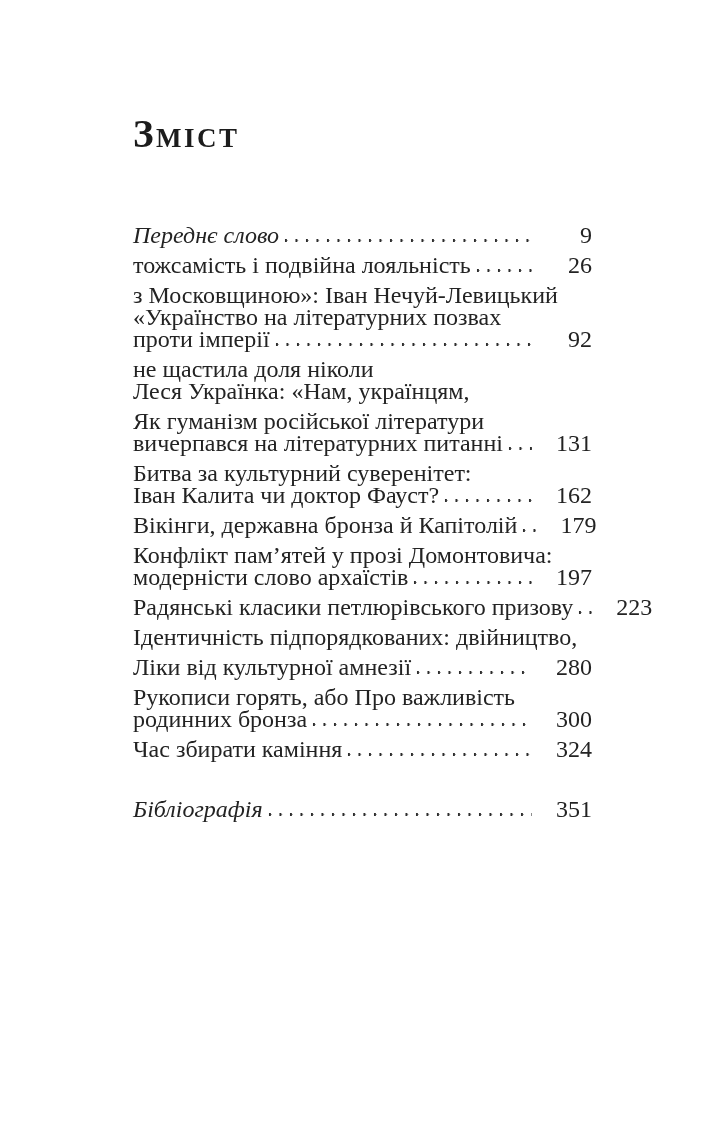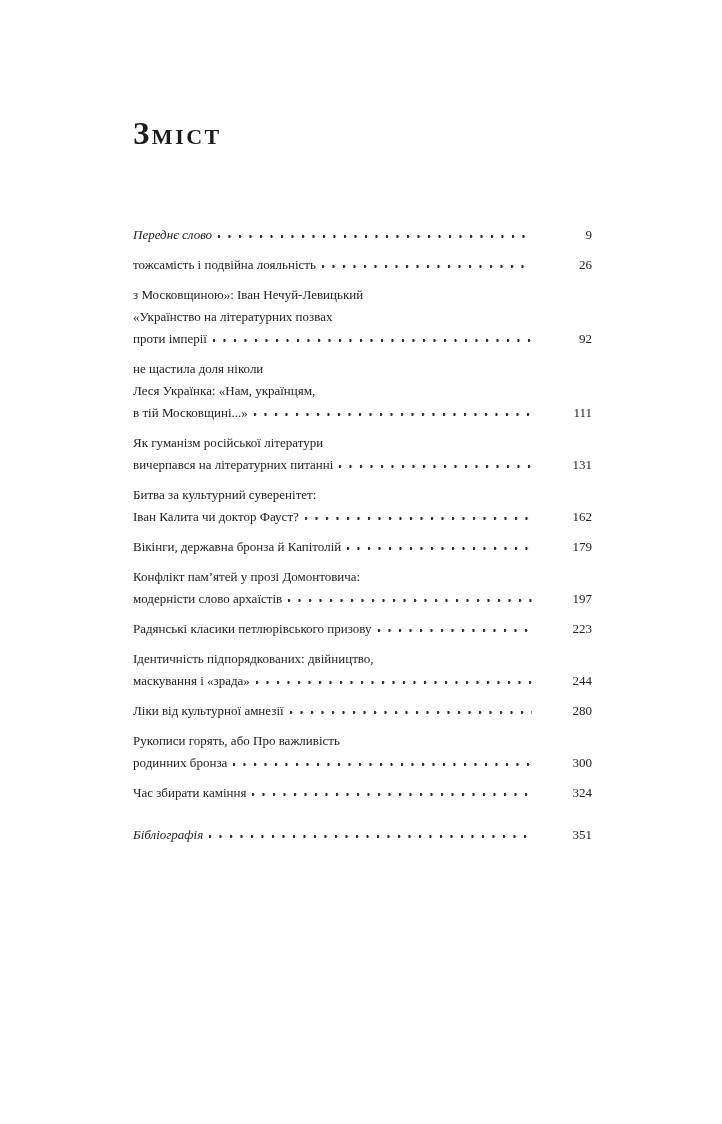--- a/index.html
+++ b/index.html
@@ -16,38 +16,38 @@
     font-family: "Liberation Serif", "DejaVu Serif", serif;
     color: #232323;
   }
   .content {
     position: absolute;
     left: 133px;
     top: 116px;
     width: 459px;
   }
   .toc-title {
-    font-size: 31px;
+    font-size: 39px;
     line-height: 36px;
     font-weight: 700;
     font-variant: small-caps;
     letter-spacing: 2.5px;
     margin: 0 0 72px 0;
     color: #1c1c1c;
   }
   .entry {
-    font-size: 13px;
+    font-size: 24px;
     line-height: 22px;
     margin-bottom: 8px;
   }
   .entry.italic {
     font-style: italic;
   }
   .entry.gap-before {
-    margin-top: 20px;
+    margin-top: 38px;
   }
   .line {
     white-space: nowrap;
   }
   .lastline {
     display: flex;
     align-items: baseline;
   }
   .line-text {
     flex: 0 1 auto;
@@ -103,25 +103,20 @@
         <div class="lastline">
           <span class="line-text">проти імперії</span>
           <span class="leader"></span>
           <span class="pagenum">92</span>
         </div>
       </div>
 
       <div class="entry">
         <div class="line">не щастила доля ніколи</div>
         <div class="line">Леся Українка: «Нам, українцям,</div>
-        <div class="lastline">
-          <span class="line-text">в тій Московщині...»</span>
-          <span class="leader"></span>
-          <span class="pagenum">111</span>
-        </div>
       </div>
 
       <div class="entry">
         <div class="line">Як гуманізм російської літератури</div>
         <div class="lastline">
           <span class="line-text">вичерпався на літературних питанні</span>
           <span class="leader"></span>
           <span class="pagenum">131</span>
         </div>
       </div>
@@ -155,25 +150,20 @@
       <div class="entry">
         <div class="lastline">
           <span class="line-text">Радянські класики петлюрівського призову</span>
           <span class="leader"></span>
           <span class="pagenum">223</span>
         </div>
       </div>
 
       <div class="entry">
         <div class="line">Ідентичність підпорядкованих: двійництво,</div>
-        <div class="lastline">
-          <span class="line-text">маскування і «зрада»</span>
-          <span class="leader"></span>
-          <span class="pagenum">244</span>
-        </div>
       </div>
 
       <div class="entry">
         <div class="lastline">
           <span class="line-text">Ліки від культурної амнезії</span>
           <span class="leader"></span>
           <span class="pagenum">280</span>
         </div>
       </div>
 

